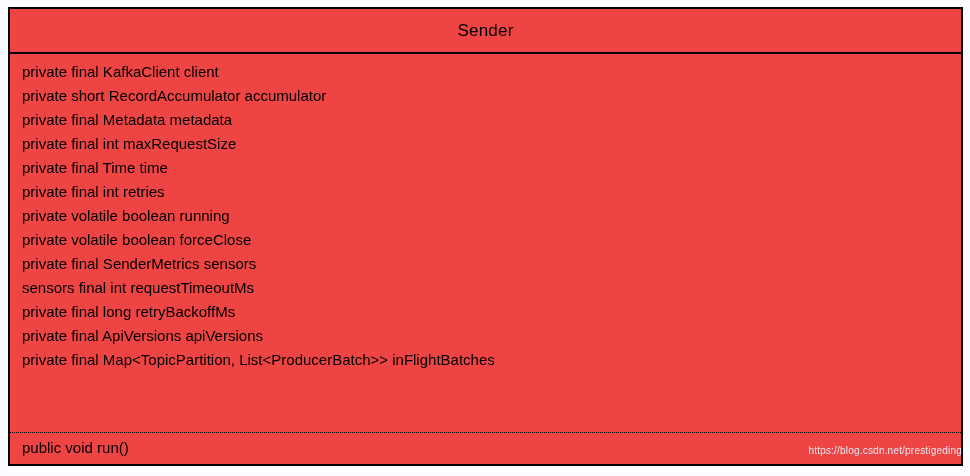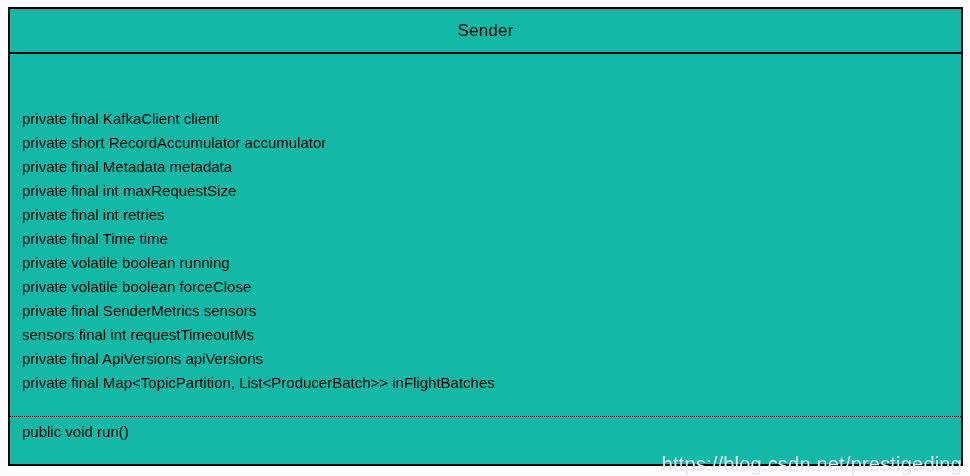--- a/index.html
+++ b/index.html
@@ -23,21 +23,21 @@
 
   
   .uml-class {
     position: absolute;
     left: 8px;
     top: 7px;
     width: 955px;
     height: 459px;
     box-sizing: border-box;
     border: 2px solid #000000;
-    background: #14b8a6;
+    background: #ef4444;
     display: flex;
     flex-direction: column;
   }
 
   
   .uml-title-compartment {
     height: 45px;
     flex: 0 0 45px;
     border-bottom: 2px solid #000000;
     display: flex;
@@ -51,44 +51,43 @@
     letter-spacing: 0.2px;
   }
 
   
   .uml-attributes-compartment {
     flex: 1 1 auto;
     padding: 6px 0 0 0;
     box-sizing: border-box;
     border-bottom: 1px dotted #000000;
     overflow: hidden;
-    margin-top: 47px;
   }
 
   
   .uml-operations-compartment {
     flex: 0 0 auto;
-    padding: 3px 0 20px 0;
+    padding: 3px 0 4px 0;
     box-sizing: border-box;
   }
 
   .uml-member {
     font-size: 15px;
     line-height: 24px;
     color: #000000;
     padding-left: 12px;
     white-space: pre;
   }
 
   
   .watermark {
     position: absolute;
     right: 8px;
-    bottom: 0;
-    font-size: 20px;
+    bottom: 20px;
+    font-size: 10px;
     color: #e3e8f2;
     letter-spacing: 0.2px;
     pointer-events: none;
     user-select: none;
   }
 </style>
 </head>
 <body>
 
 <div id="canvas">
@@ -97,26 +96,27 @@
 
     <div class="uml-title-compartment">
       <div class="uml-title">Sender</div>
     </div>
 
     <div class="uml-attributes-compartment">
       <div class="uml-member">private final KafkaClient client</div>
       <div class="uml-member">private short RecordAccumulator accumulator</div>
       <div class="uml-member">private final Metadata metadata</div>
       <div class="uml-member">private final int maxRequestSize</div>
+      <div class="uml-member">private final Time time</div>
       <div class="uml-member">private final int retries</div>
-      <div class="uml-member">private final Time time</div>
       <div class="uml-member">private volatile boolean running</div>
       <div class="uml-member">private volatile boolean forceClose</div>
       <div class="uml-member">private final SenderMetrics sensors</div>
       <div class="uml-member">sensors final int requestTimeoutMs</div>
+      <div class="uml-member">private final long retryBackoffMs</div>
       <div class="uml-member">private final ApiVersions apiVersions</div>
       <div class="uml-member">private final Map&lt;TopicPartition, List&lt;ProducerBatch&gt;&gt; inFlightBatches</div>
     </div>
 
     <div class="uml-operations-compartment">
       <div class="uml-member">public void run()</div>
     </div>
 
   </div>
 

